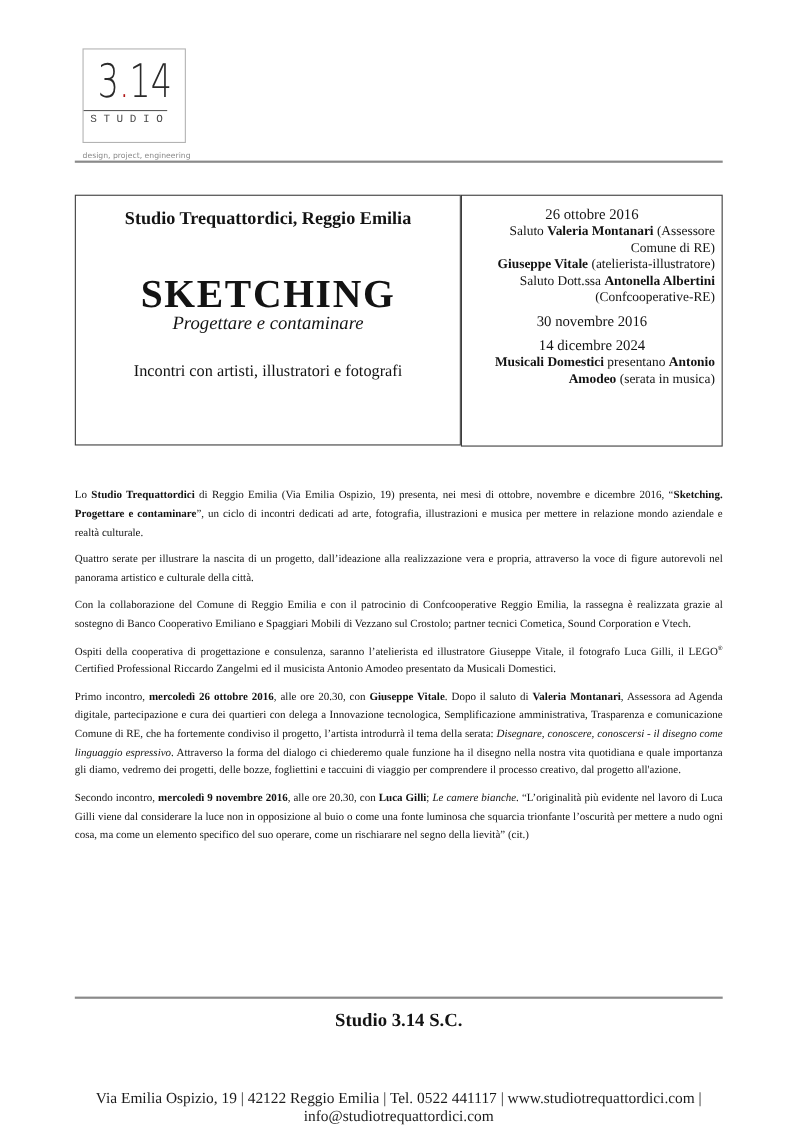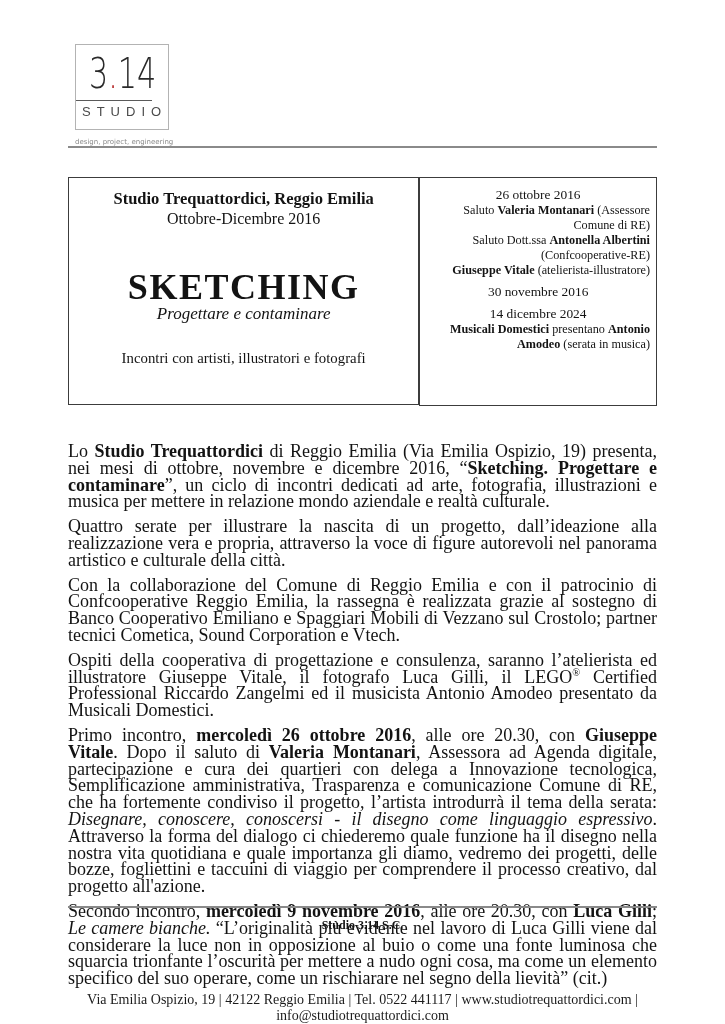--- a/index.html
+++ b/index.html
@@ -16,21 +16,21 @@
     display:flex; flex-direction:column; padding-top:5px;
   }
   .logo-number {
     font-family:"DejaVu Sans",sans-serif; font-weight:200; font-size:42px;
     line-height:48px; color:#2a2a2a; transform:scaleX(.72); letter-spacing:0px;
     white-space:nowrap;
   }
   .logo-dot { color:var(--accent); }
   .logo-divider { width:76px; height:1px; background:#5a5a5a; margin:2px 0 3px 0; }
   .logo-studio {
-    font-family:Liberation Sans, sans-serif; font-size:13px; color:#4a4a4a;
+    font-family:Liberation Mono, monospace; font-size:10px; color:#4a4a4a;
     letter-spacing:6px; padding-left:6px; white-space:nowrap;
   }
   .logo-tagline {
     margin-top:8px; text-align:center; width:96px;
     font-family:"DejaVu Sans",sans-serif; font-size:7px; color:#8a8a8a;
     white-space:nowrap;
   }
   
   .rule { position:absolute; left:68px; width:589px; height:2px; background:var(--rule); }
   .top-rule { top:146px; }
@@ -43,28 +43,28 @@
   .lb-subtitle { font-size:16px; line-height:20px; }
   .lb-heading  { margin-top:42px; font-size:36px; font-weight:bold; letter-spacing:1.5px; line-height:32px; }
   .lb-heading-sub { font-size:17px; font-style:italic; line-height:22px; }
   .lb-footer   { margin-top:24px; font-size:14.8px; line-height:19px; }
   .box-right { width:242px; height:229px; text-align:center; padding:9px 6px; }
   .event { margin-bottom:6px; }
   .event-date  { font-size:13.4px; line-height:16px; }
   .event-entry { font-size:12.2px; line-height:15px;text-align:right; }
   
   .body-text { position:absolute; left:68px; top:443px; width:589px; }
-  .body-text p { text-align:justify; font-size:18px; line-height:16.8px; margin-bottom:8px; }
+  .body-text p { text-align:justify; font-size:10px; line-height:16.8px; margin-bottom:8px; }
   .b { font-weight:bold; }
   .i { font-style:italic; }
   .sup { font-size:58%; vertical-align:super; line-height:0; }
   
   .footer-company {
     position:absolute; left:68px; top:918px; width:589px; text-align:center;
-    font-size:12px; font-weight:bold;
+    font-size:17px; font-weight:bold;
   }
   .footer-contact {
     position:absolute; left:34px; top:992px; width:657px; text-align:center;
     font-size:14px; color:#1a1a1a;
   }
 </style>
 </head>
 <body>
 
 <div id="page">
@@ -76,31 +76,30 @@
       <div class="logo-studio">STUDIO</div>
     </div>
     <div class="logo-tagline">design, project, engineering</div>
   </div>
 
   <div class="rule top-rule"></div>
 
   <div class="boxes">
     <div class="box box-left">
       <div class="lb-title">Studio Trequattordici, Reggio Emilia</div>
-      <div class="lb-subtitle">Ottobre-Dicembre 2016</div>
       <div class="lb-heading">SKETCHING</div>
       <div class="lb-heading-sub">Progettare e contaminare</div>
       <div class="lb-footer">Incontri con artisti, illustratori e fotografi</div>
     </div>
     <div class="box box-right" id="events">
         <div class="event">
           <div class="event-date">26 ottobre 2016</div>
           <div class="event-entry"><span>Saluto </span><span class="b">Valeria Montanari</span><span> (Assessore Comune di RE)</span></div>
+          <div class="event-entry"><span class="b">Giuseppe Vitale</span><span> (atelierista-illustratore)</span></div>
           <div class="event-entry"><span>Saluto Dott.ssa </span><span class="b">Antonella Albertini</span><span> (Confcooperative-RE)</span></div>
-          <div class="event-entry"><span class="b">Giuseppe Vitale</span><span> (atelierista-illustratore)</span></div>
         </div>
         <div class="event">
           <div class="event-date">30 novembre 2016</div>
         </div>
         <div class="event">
           <div class="event-date">14 dicembre 2024</div>
           <div class="event-entry"><span class="b">Musicali Domestici</span><span> presentano </span><span class="b">Antonio Amodeo</span><span> (serata in musica)</span></div>
         </div>
       </div>
   </div>

